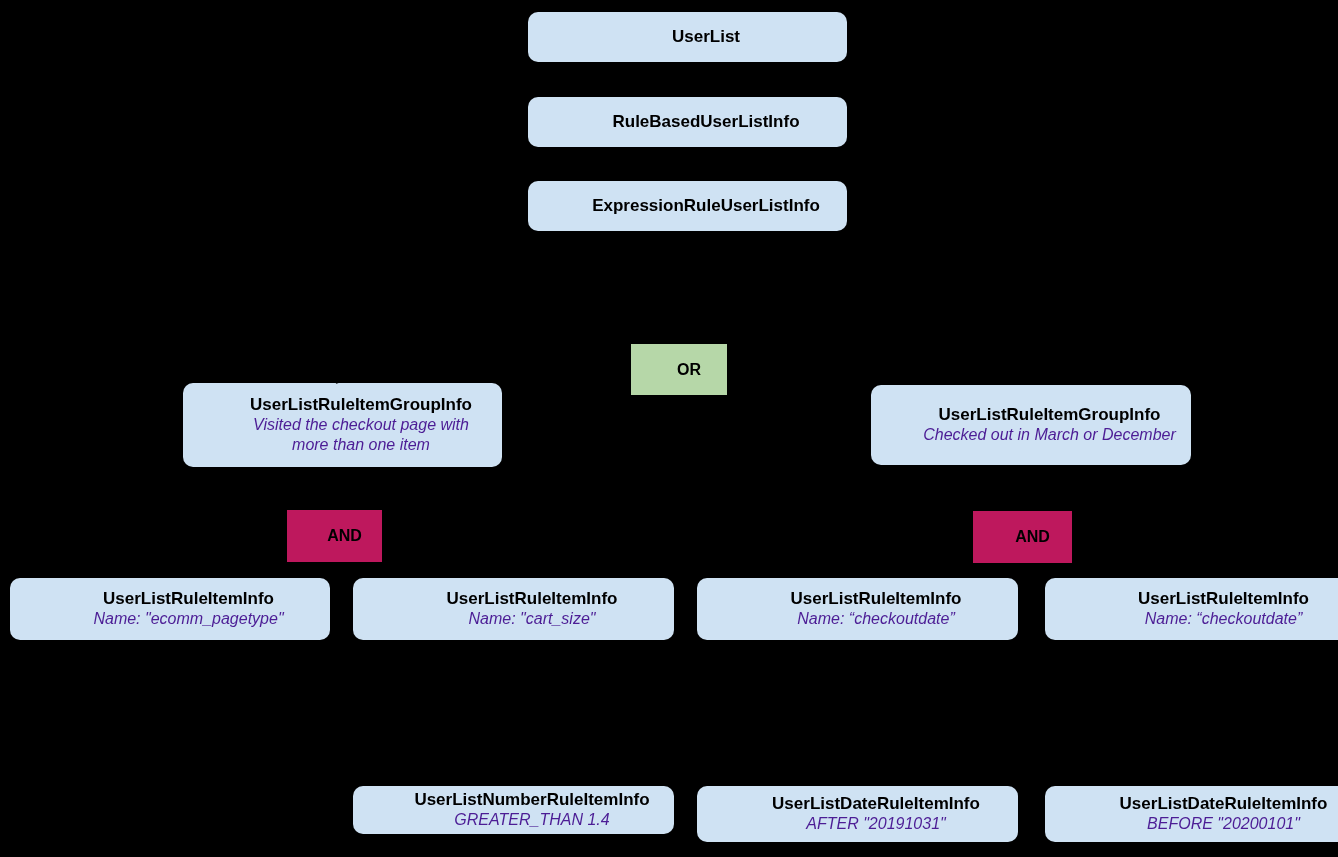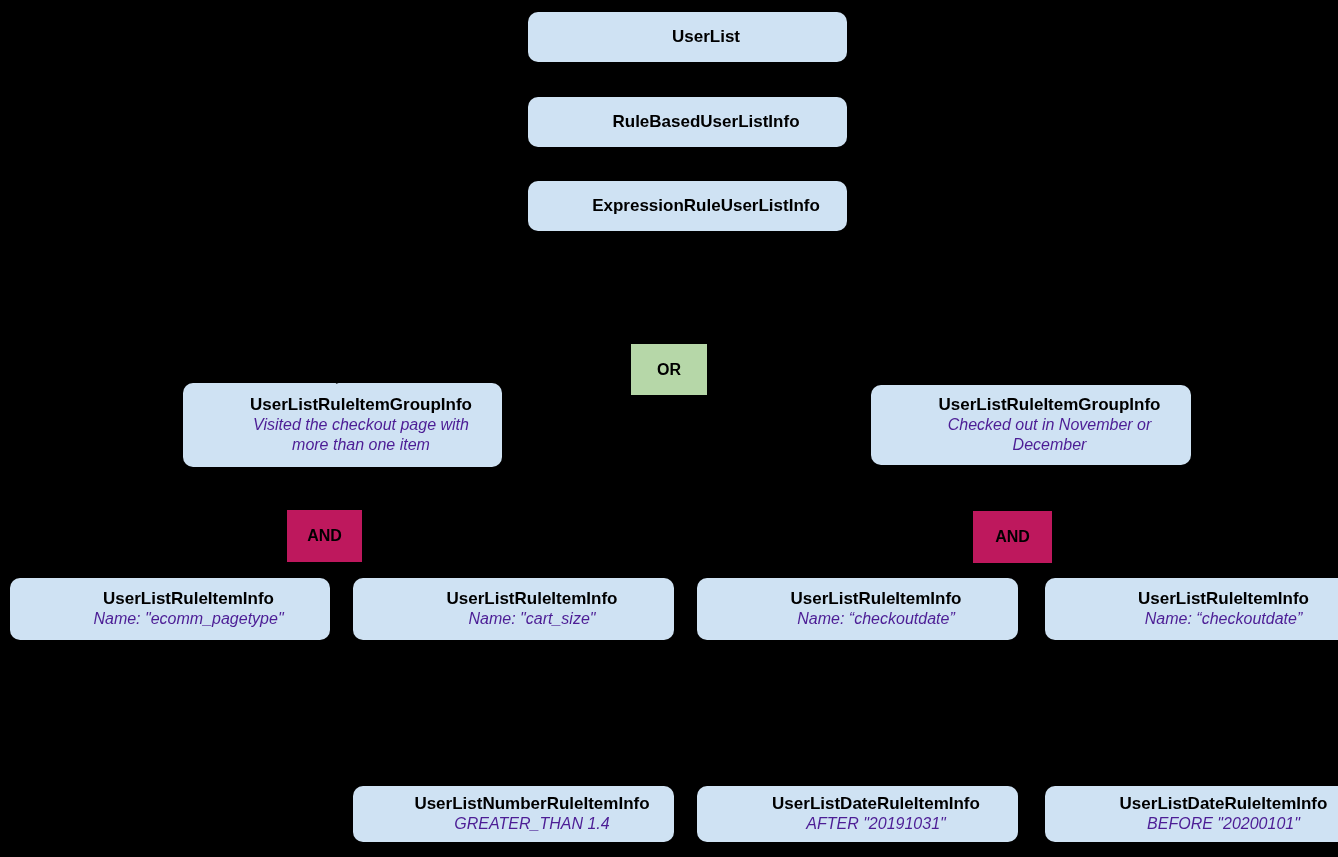--- a/index.html
+++ b/index.html
@@ -36,20 +36,21 @@
     padding:0 14px;
   }
   .op{
     position:absolute;
     display:flex;
     align-items:center;
     justify-content:center;
     font-weight:bold;
     font-size:16px;
     color:#000;
+    padding-left:20px;
   }
   .op-or{background:#b6d7a8;}
   .op-and{background:#be185d;}
   .arrowhead{
     position:absolute;
     width:0;height:0;
     border-left:15px solid transparent;
     border-right:15px solid transparent;
     border-top:11px solid #000;
   }
@@ -74,21 +75,21 @@
 
   <div class="op op-or" style="left:631px;top:344px;width:76px;height:51px;">OR</div>
 
   <div class="node" style="left:183px;top:383px;width:282px;height:84px;">
     <div class="title">UserListRuleItemGroupInfo</div>
     <div class="desc">Visited the checkout page with more than one item</div>
   </div>
 
   <div class="node" style="left:871px;top:385px;width:283px;height:80px;">
     <div class="title">UserListRuleItemGroupInfo</div>
-    <div class="desc">Checked out in November or December</div>
+    <div class="desc">Checked out in March or December</div>
   </div>
 
   <div class="arrowhead" style="left:323px;top:373px;transform:rotate(18deg);"></div>
   <div class="arrowhead" style="left:975px;top:374px;transform:rotate(-18deg);"></div>
 
   <div class="op op-and" style="left:287px;top:510px;width:75px;height:52px;">AND</div>
   <div class="op op-and" style="left:973px;top:511px;width:79px;height:52px;">AND</div>
 
   <div class="node" style="left:10px;top:578px;width:283px;height:62px;">
     <div class="title">UserListRuleItemInfo</div>
@@ -104,21 +105,21 @@
     <div class="title">UserListRuleItemInfo</div>
     <div class="desc">Name: “checkoutdate”</div>
   </div>
 
   <div class="node" style="left:1045px;top:578px;width:283px;height:62px;">
     <div class="title">UserListRuleItemInfo</div>
     <div class="desc">Name: “checkoutdate”</div>
   </div>
 
 
-  <div class="node" style="left:353px;top:786px;width:284px;height:56px;">
+  <div class="node" style="left:353px;top:786px;width:284px;height:48px;">
     <div class="title">UserListNumberRuleItemInfo</div>
     <div class="desc">GREATER_THAN 1.4</div>
   </div>
 
   <div class="node" style="left:697px;top:786px;width:284px;height:56px;">
     <div class="title">UserListDateRuleItemInfo</div>
     <div class="desc">AFTER "20191031"</div>
   </div>
 
   <div class="node" style="left:1045px;top:786px;width:283px;height:56px;">

